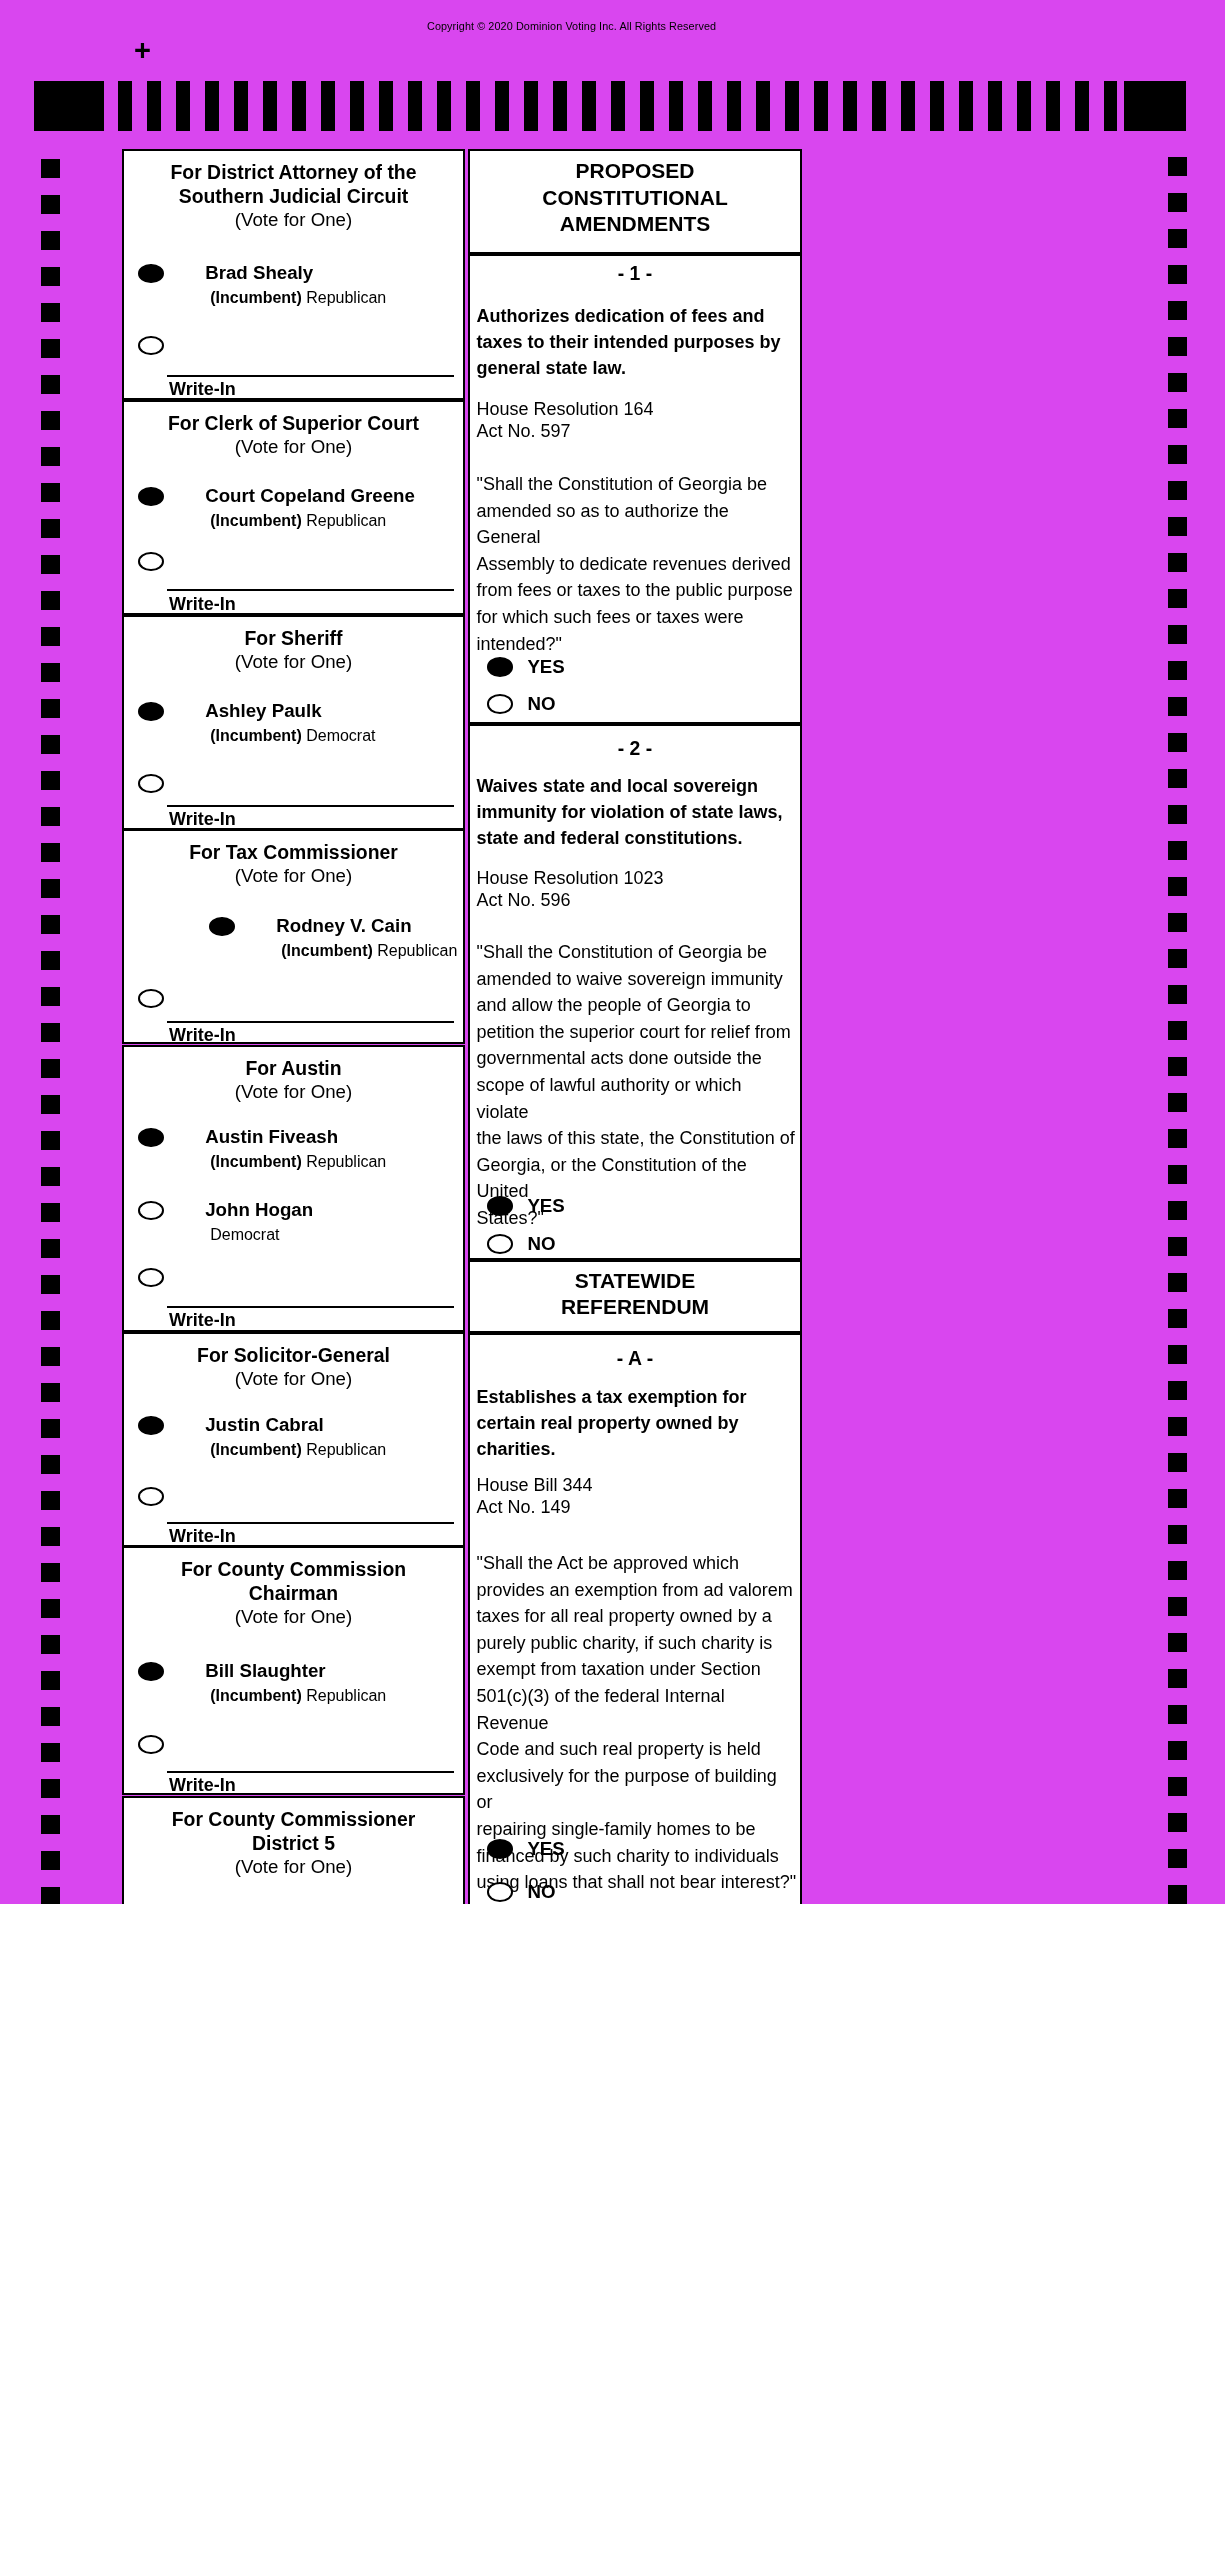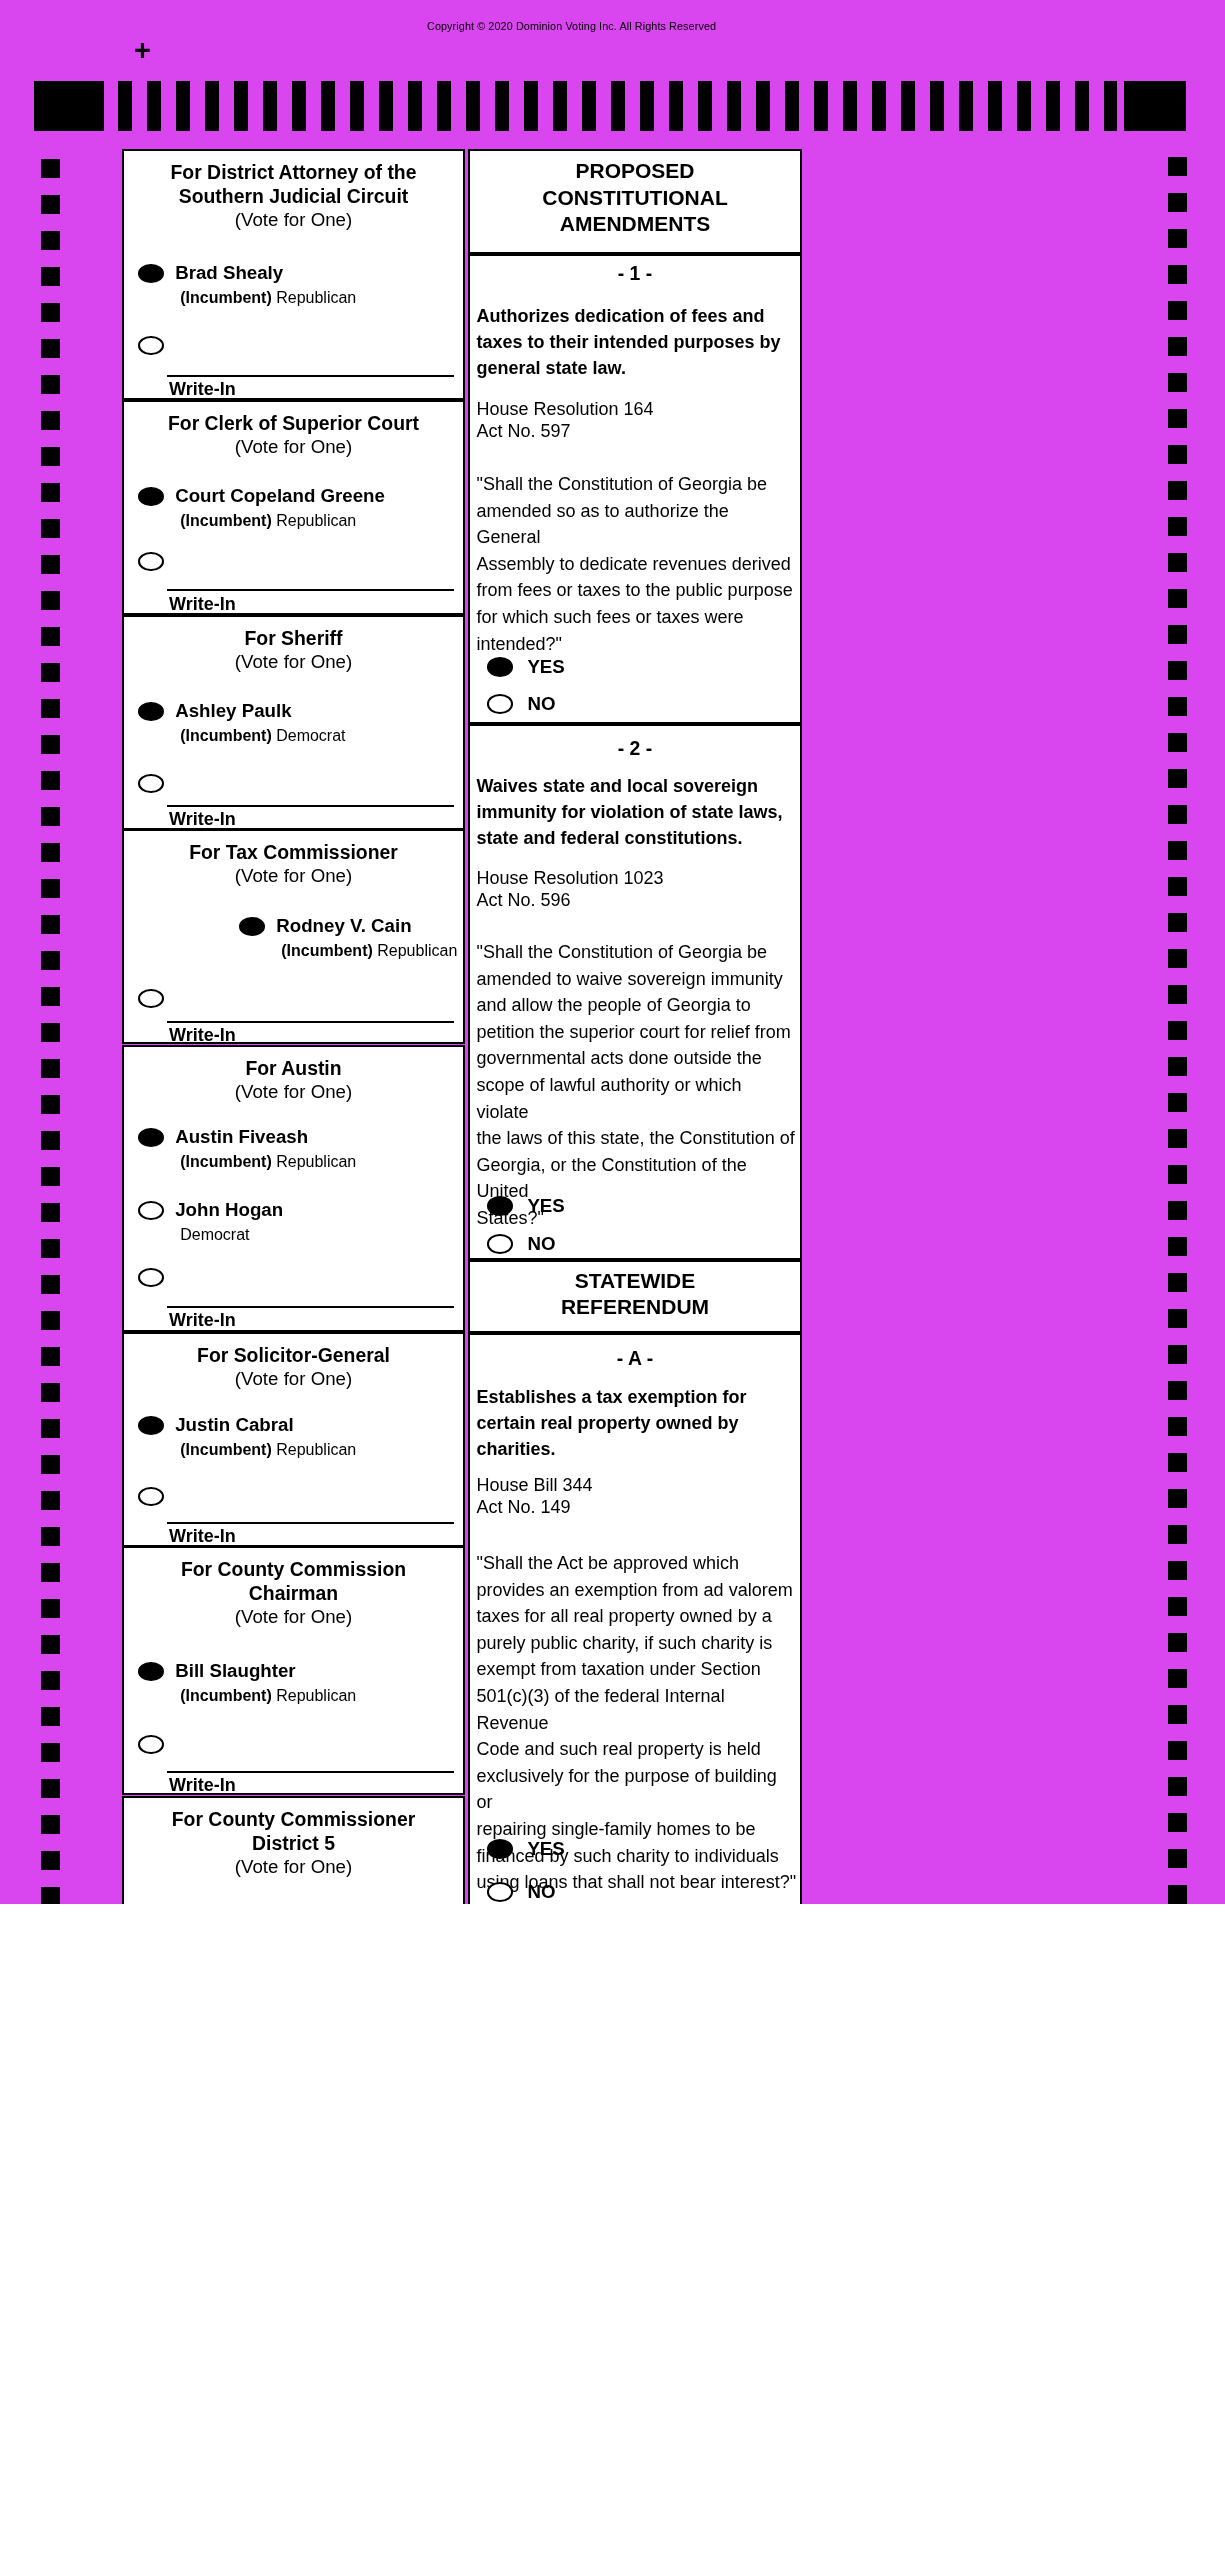--- a/index.html
+++ b/index.html
@@ -12,21 +12,21 @@
      background:repeating-linear-gradient(90deg,#000 0 15px,transparent 15px 32px);}
   .sq-col{position:absolute;width:18.7px;
      background:repeating-linear-gradient(180deg,#000 0 18.7px,transparent 18.7px 36px);}
   .copyright{position:absolute;left:427px;top:20px;font-size:10.8px;letter-spacing:0.1px;}
   .plus{position:absolute;left:134px;top:36px;font-size:29px;font-weight:bold;line-height:29px;}
   
   .cbox{position:absolute;left:122px;width:343px;border:2.9px solid #000;box-sizing:border-box;background:#fff;}
   .chead{position:absolute;left:0;right:0;top:8.6px;text-align:center;font-weight:bold;
          font-size:19.4px;line-height:24.4px;white-space:pre-line;}
   .vfo{font-weight:normal;font-size:18.7px;line-height:24.4px;}
-  .cand{position:absolute;left:14.4px;right:5.7px;display:flex;align-items:flex-start;}
+  .cand{position:absolute;left:14.4px;right:5.7px;display:flex;align-items:flex-start;gap:30px;}
   .oval{width:26px;height:19.4px;border:2.2px solid #000;border-radius:50%;flex:none;background:#fff;box-sizing:border-box;}
   .oval.filled{background:#000;}
   .cinfo{margin-left:10.8px;margin-top:-0.7px;}
   .cname{font-size:18.7px;font-weight:bold;line-height:20px;}
   .cparty{font-size:16px;margin-top:5.7px;padding-left:5px;}
   .cparty b{font-weight:bold;}
   .wline{position:absolute;left:43px;right:8.6px;border-top:2.9px solid #000;}
   .wlabel{position:absolute;left:45px;font-size:18px;font-weight:bold;}
   
   .mbox{position:absolute;left:468px;width:334px;border:2.9px solid #000;box-sizing:border-box;background:#fff;}

